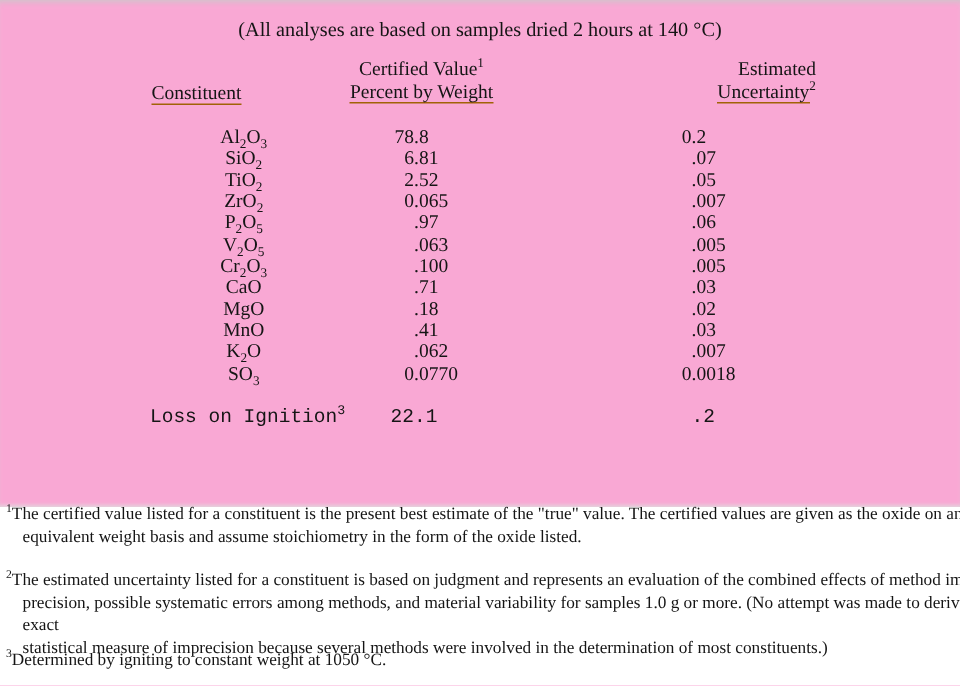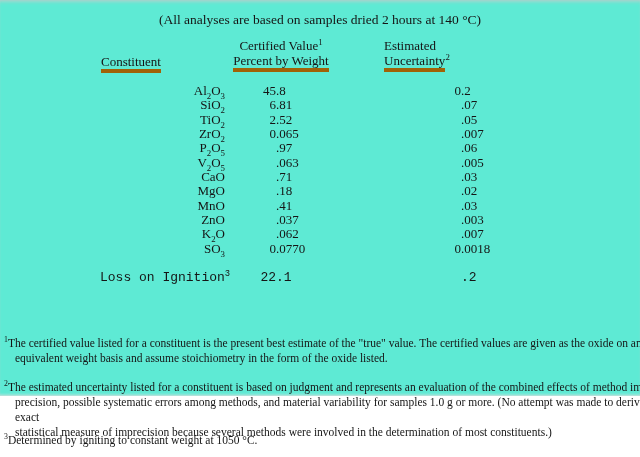--- a/index.html
+++ b/index.html
@@ -3,39 +3,39 @@
 <meta charset="utf-8">
 <style>
   html,body{margin:0;padding:0;}
   body{
     width:640px;height:457px;overflow:hidden;
     background:#ffffff;
     font-family:"Liberation Serif","DejaVu Serif",serif;
     color:#151515;
   }
   .page{
-    position:relative;width:640px;height:396px;
-    background:#5eead4;
+    position:relative;width:640px;height:338px;
+    background:#f9a8d4;
     box-shadow: inset 0 4px 4px -3px #c9c9c9, inset 0 -3px 3px -2px #dedede;
   }
   .title{
     position:absolute;top:12px;left:0;right:0;
     text-align:center;font-size:13.5px;line-height:16px;
   }
   sup{font-size:0.68em;line-height:0;vertical-align:super;}
   sub{font-size:0.68em;line-height:0;vertical-align:sub;}
   .hdr{position:absolute;font-size:13px;line-height:15px;}
   .hdr-col1{left:101px;top:54px;}
   .hdr-col2{left:201px;top:38px;width:160px;text-align:center;}
-  .hdr-col3{left:384px;top:38px;width:160px;text-align:left;}
-  .u{border-bottom:4px solid #a16207;padding-bottom:0px;}
+  .hdr-col3{left:384px;top:38px;width:160px;text-align:right;}
+  .u{border-bottom:1px solid #a16207;padding-bottom:0px;}
   .tbody{position:absolute;left:100px;top:84px;width:520px;font-size:13px;}
   .trow{height:14.35px;line-height:14.35px;white-space:nowrap;}
   .trow span{display:inline-block;vertical-align:top;}
-  .c1{width:125px;text-align:right;}
+  .c1{width:125px;text-align:center;}
   .c2i{width:51px;text-align:right;}
   .c2f{width:70px;text-align:left;}
   .c3i{width:115px;text-align:right;}
   .c3f{width:50px;text-align:left;}
   .loss-row{margin-top:14.5px;font-family:Liberation Mono, monospace;}
   .footnote{
     position:absolute;left:4px;width:632px;
     font-size:11.5px;line-height:15px;
     padding-left:11px;text-indent:-11px;
   }
@@ -57,30 +57,30 @@
     <div><span>Certified Value</span><sup>1</sup></div>
     <div><span class="u">Percent by Weight</span></div>
   </div>
 
   <div class="hdr hdr-col3">
     <div><span>Estimated</span></div>
     <div><span class="u">Uncertainty</span><sup>2</sup></div>
   </div>
 
   <div class="tbody">
-      <div class="trow "><span class="c1">Al<sub>2</sub>O<sub>3</sub></span><span class="c2i">45</span><span class="c2f">.8</span><span class="c3i">0</span><span class="c3f">.2</span></div>
+      <div class="trow "><span class="c1">Al<sub>2</sub>O<sub>3</sub></span><span class="c2i">78</span><span class="c2f">.8</span><span class="c3i">0</span><span class="c3f">.2</span></div>
       <div class="trow "><span class="c1">SiO<sub>2</sub></span><span class="c2i">6</span><span class="c2f">.81</span><span class="c3i"></span><span class="c3f">.07</span></div>
       <div class="trow "><span class="c1">TiO<sub>2</sub></span><span class="c2i">2</span><span class="c2f">.52</span><span class="c3i"></span><span class="c3f">.05</span></div>
       <div class="trow "><span class="c1">ZrO<sub>2</sub></span><span class="c2i">0</span><span class="c2f">.065</span><span class="c3i"></span><span class="c3f">.007</span></div>
       <div class="trow "><span class="c1">P<sub>2</sub>O<sub>5</sub></span><span class="c2i"></span><span class="c2f">.97</span><span class="c3i"></span><span class="c3f">.06</span></div>
       <div class="trow "><span class="c1">V<sub>2</sub>O<sub>5</sub></span><span class="c2i"></span><span class="c2f">.063</span><span class="c3i"></span><span class="c3f">.005</span></div>
+      <div class="trow "><span class="c1">Cr<sub>2</sub>O<sub>3</sub></span><span class="c2i"></span><span class="c2f">.100</span><span class="c3i"></span><span class="c3f">.005</span></div>
       <div class="trow "><span class="c1">CaO</span><span class="c2i"></span><span class="c2f">.71</span><span class="c3i"></span><span class="c3f">.03</span></div>
       <div class="trow "><span class="c1">MgO</span><span class="c2i"></span><span class="c2f">.18</span><span class="c3i"></span><span class="c3f">.02</span></div>
       <div class="trow "><span class="c1">MnO</span><span class="c2i"></span><span class="c2f">.41</span><span class="c3i"></span><span class="c3f">.03</span></div>
-      <div class="trow "><span class="c1">ZnO</span><span class="c2i"></span><span class="c2f">.037</span><span class="c3i"></span><span class="c3f">.003</span></div>
       <div class="trow "><span class="c1">K<sub>2</sub>O</span><span class="c2i"></span><span class="c2f">.062</span><span class="c3i"></span><span class="c3f">.007</span></div>
       <div class="trow "><span class="c1">SO<sub>3</sub></span><span class="c2i">0</span><span class="c2f">.0770</span><span class="c3i">0</span><span class="c3f">.0018</span></div>
       <div class="trow loss-row"><span class="c1">Loss on Ignition<sup>3</sup></span><span class="c2i">22</span><span class="c2f">.1</span><span class="c3i"></span><span class="c3f">.2</span></div>
     </div>
 
   <div class="footnote fn1"><sup>1</sup><span class="fn-text">The certified value listed for a constituent is the present best estimate of the "true" value.  The certified values are given as the oxide on an
 equivalent weight basis and assume stoichiometry in the form of the oxide listed.</span></div>
 
   <div class="footnote fn2"><sup>2</sup><span class="fn-text">The estimated uncertainty listed for a constituent is based on judgment and represents an evaluation of the combined effects of method im-
 precision, possible systematic errors among methods, and material variability for samples 1.0 g or more.  (No attempt was made to derive exact

